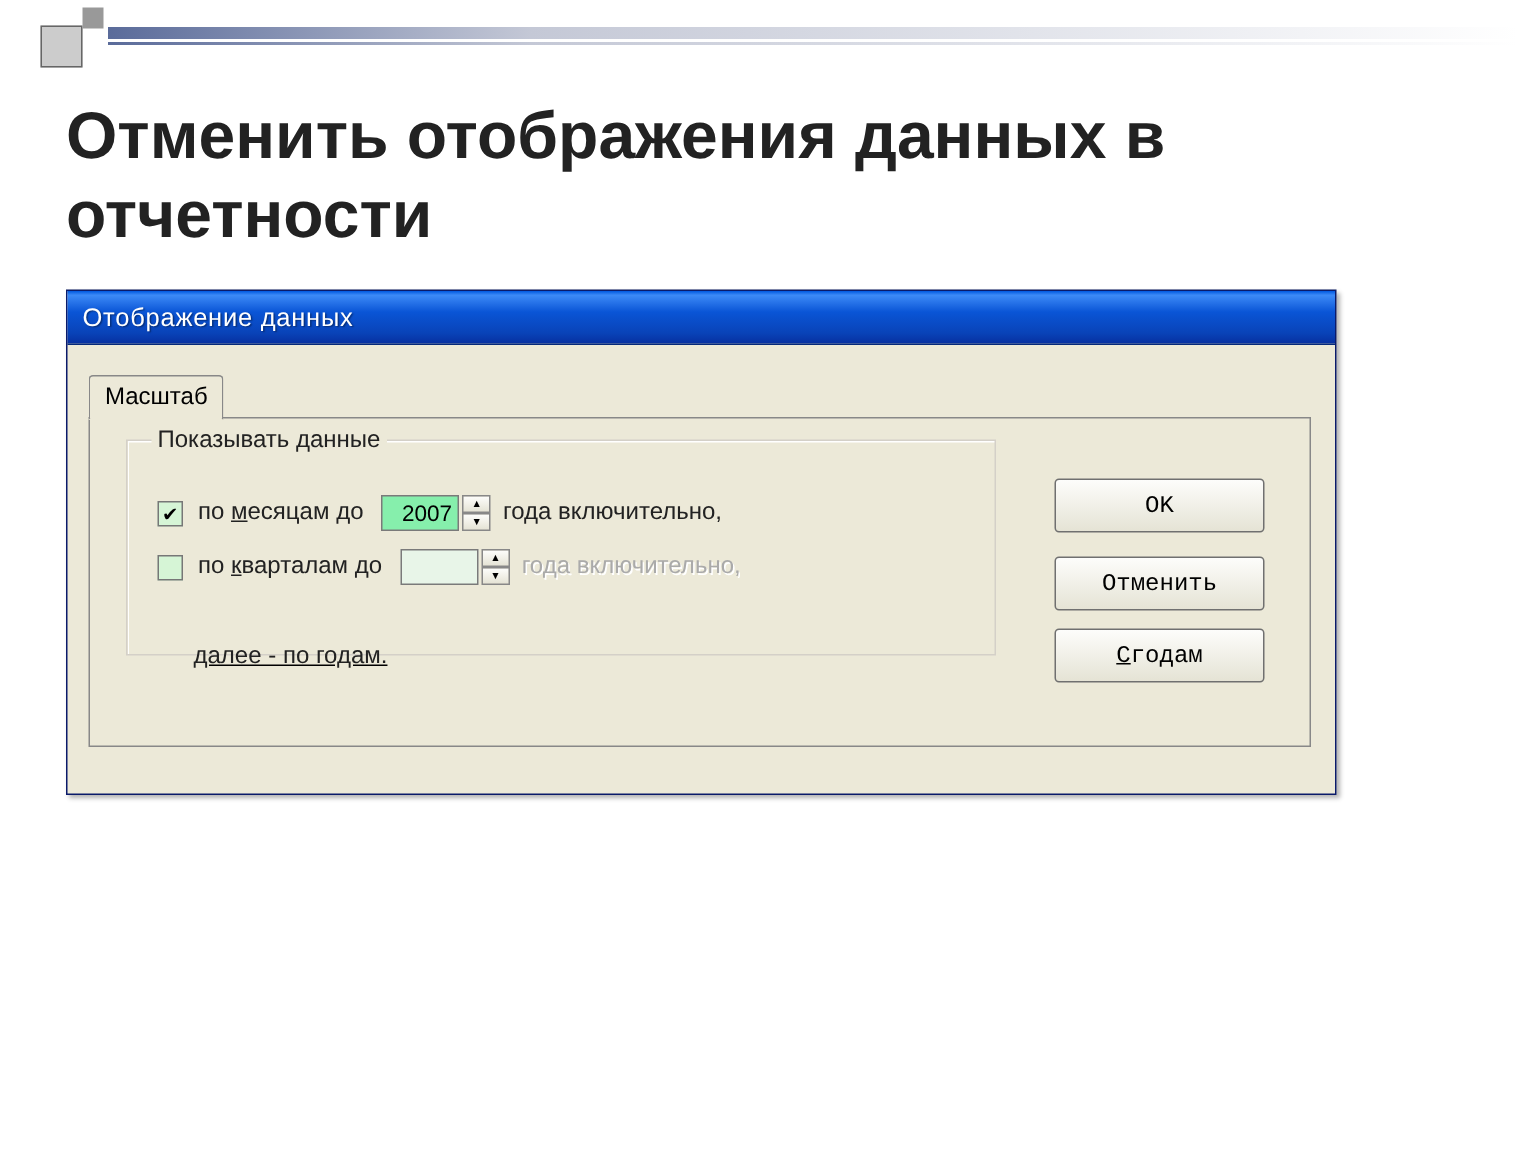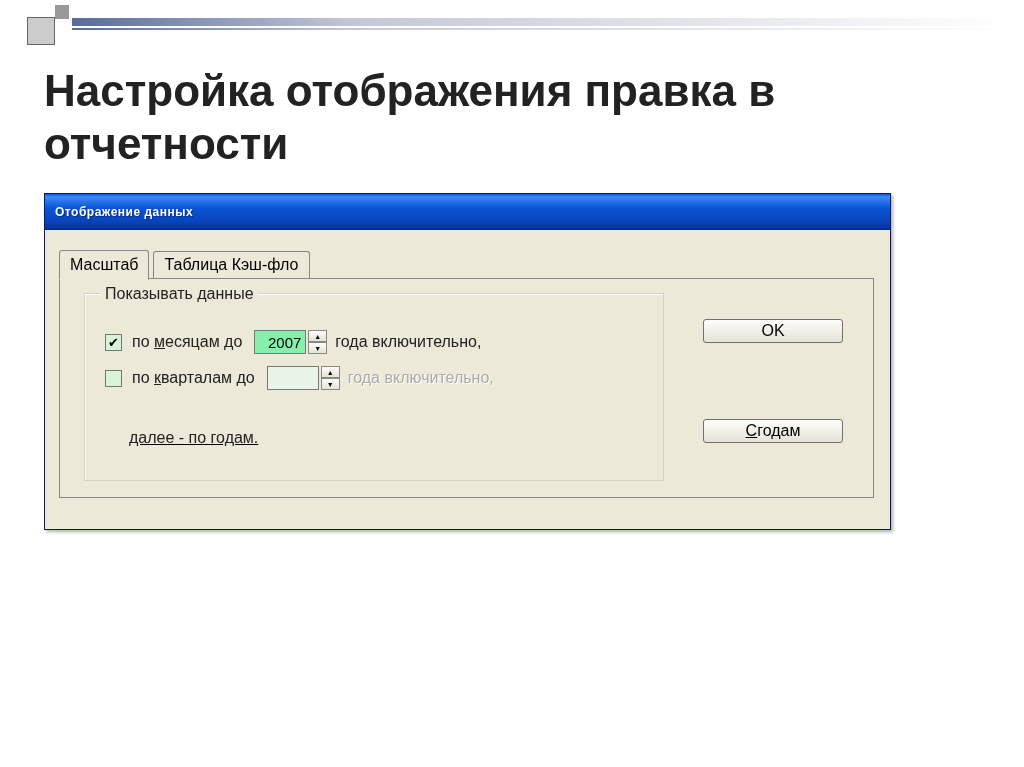--- a/index.html
+++ b/index.html
@@ -53,22 +53,22 @@
     .titlebar {
       height: 36px;
       background: linear-gradient(to bottom, #0058e0 0%, #3d8af7 8%, #0a55d6 40%, #0943b8 80%, #0730a0 100%);
       border-bottom: 1px solid #04287a;
       display: flex;
       align-items: center;
       padding: 0 10px;
     }
     .titlebar-text {
       color: #fff;
-      font-weight: bold;
-      font-size: 12px;
+      font-weight: normal;
+      font-size: 17px;
       letter-spacing: 0.5px;
       text-shadow: 1px 1px 1px rgba(0,0,0,0.4);
     }
     .tab-strip {
       position: absolute;
       left: 14px; top: 56px;
       display: flex;
     }
     .tab {
       background: #ece9d8;
@@ -91,21 +91,21 @@
     .tab-panel {
       position: absolute;
       left: 14px; top: 84px;
       width: 815px; height: 220px;
       border: 1px solid #888;
       background: #ece9d8;
     }
     .groupbox {
       position: absolute;
       left: 24px; top: 14px;
-      width: 580px; height: 188px;
+      width: 580px; height: 144px;
       border: 1px solid #d4d0c8;
       box-shadow: inset 1px 1px 0 #fff;
     }
     .groupbox-legend {
       position: absolute;
       left: 16px; top: -9px;
       background: #ece9d8;
       padding: 0 4px;
       font-size: 16px;
       color: #222;
@@ -162,53 +162,53 @@
       width: 19px; height: 12px;
       background: linear-gradient(#fdfdfb, #e5e3d5);
       border: 1px solid #888;
       font-size: 7px;
       display: flex; align-items: center; justify-content: center;
       line-height: 1;
       cursor: default;
     }
     .btn {
       position: absolute;
-      width: 140px; height: 24px;
+      width: 140px; height: 36px;
       background: linear-gradient(#fdfdfb, #e5e3d5);
       border: 1px solid #707070;
       border-radius: 3px;
       font-size: 16px;
       cursor: default;
       display: flex;
       align-items: center;
       justify-content: center;
+      font-family: Liberation Mono, monospace;
     }
     .btn-ok     { right: 30px; top: 40px; }
     .btn-cancel { right: 30px; top: 92px; }
     .btn-help   { right: 30px; top: 140px; }
     .btn .u { text-decoration: underline; }
   </style>
 </head>
 <body>
 
 <div class="slide-decor-1"></div>
 <div class="slide-decor-2"></div>
 <div class="slide-decor-line-top"></div>
 <div class="slide-decor-line-bottom"></div>
 
-<h1 class="slide-title">Настройка отображения правка в отчетности</h1>
+<h1 class="slide-title">Отменить отображения данных в отчетности</h1>
 
 <div class="dialog">
   <div class="titlebar">
     <span class="titlebar-text">Отображение данных</span>
   </div>
 
   <div class="tab-strip">
     <div class="tab active">Масштаб</div>
-    <div class="tab">Таблица Кэш-фло</div>
   </div>
 
   <div class="tab-panel">
     <div class="groupbox">
       <div class="groupbox-legend">Показывать данные</div>
 
       <div class="row row1">
         <span class="checkbox-box checked"></span>
         <span class="row-label">
           <span>по </span><span class="u">м</span><span>есяцам до</span>
@@ -235,17 +235,20 @@
       </div>
 
       <div class="row row3">
         <span class="row-label">далее - по годам.</span>
       </div>
     </div>
 
     <div class="btn btn-ok">
       <span>OK</span>
     </div>
+    <div class="btn btn-cancel">
+      <span>Отменить</span>
+    </div>
     <div class="btn btn-help">
       <span><span class="u">С</span><span>годам</span></span>
     </div>
   </div>
 </div>
 
 </body></html>

